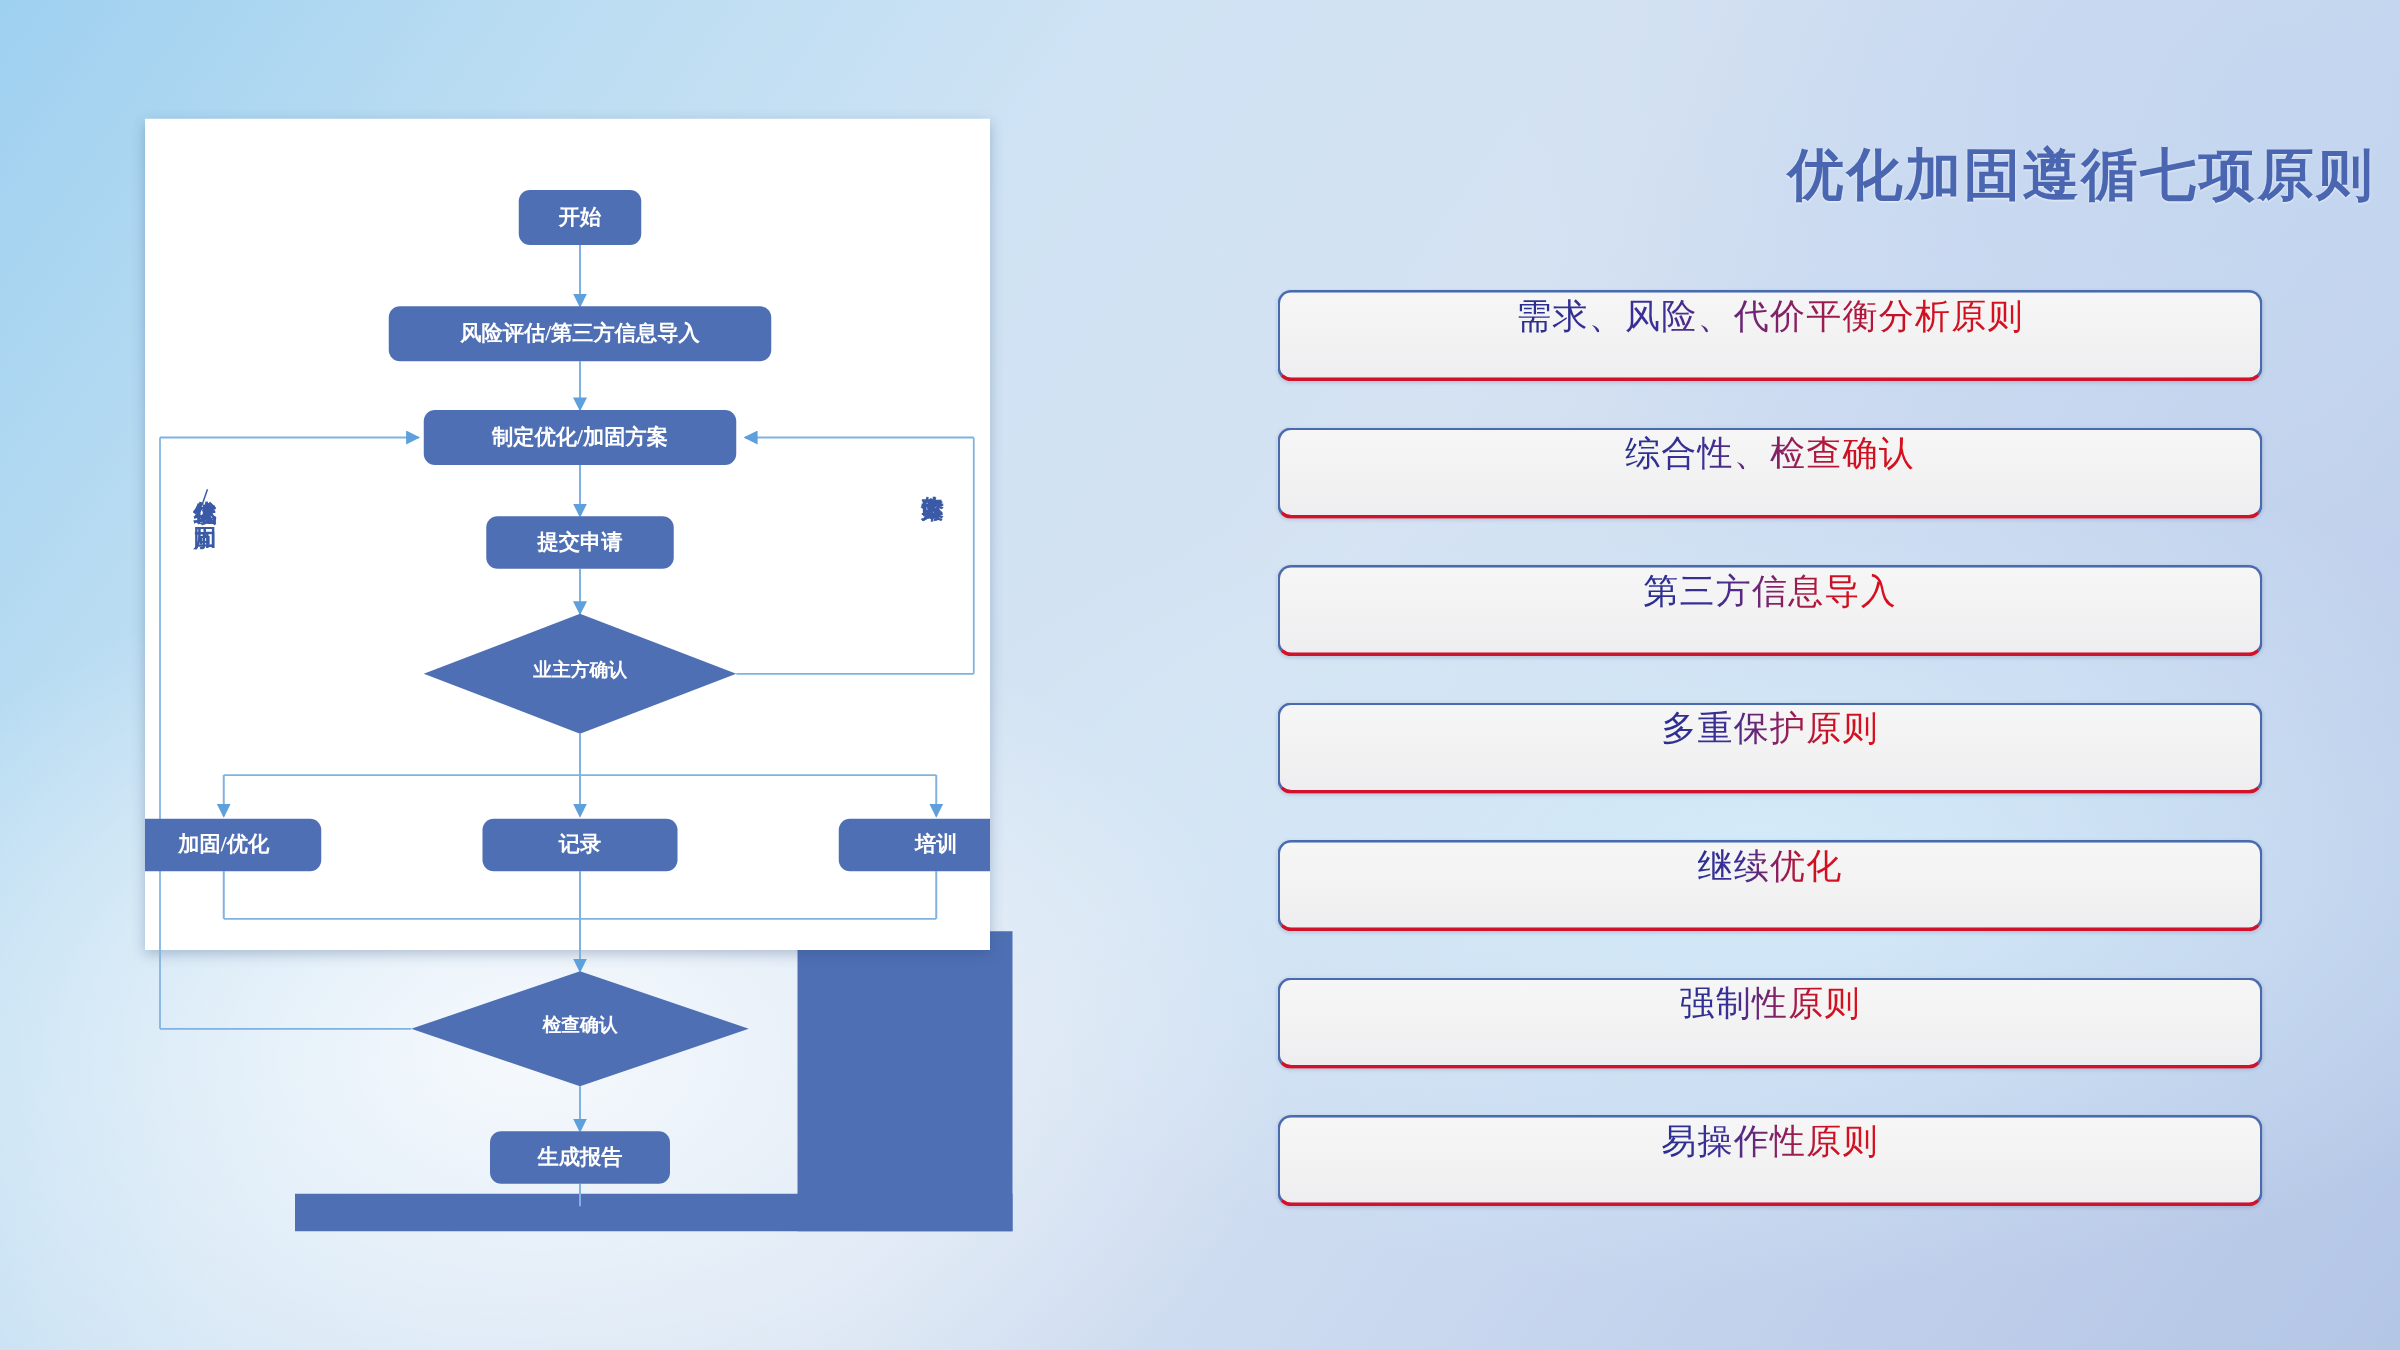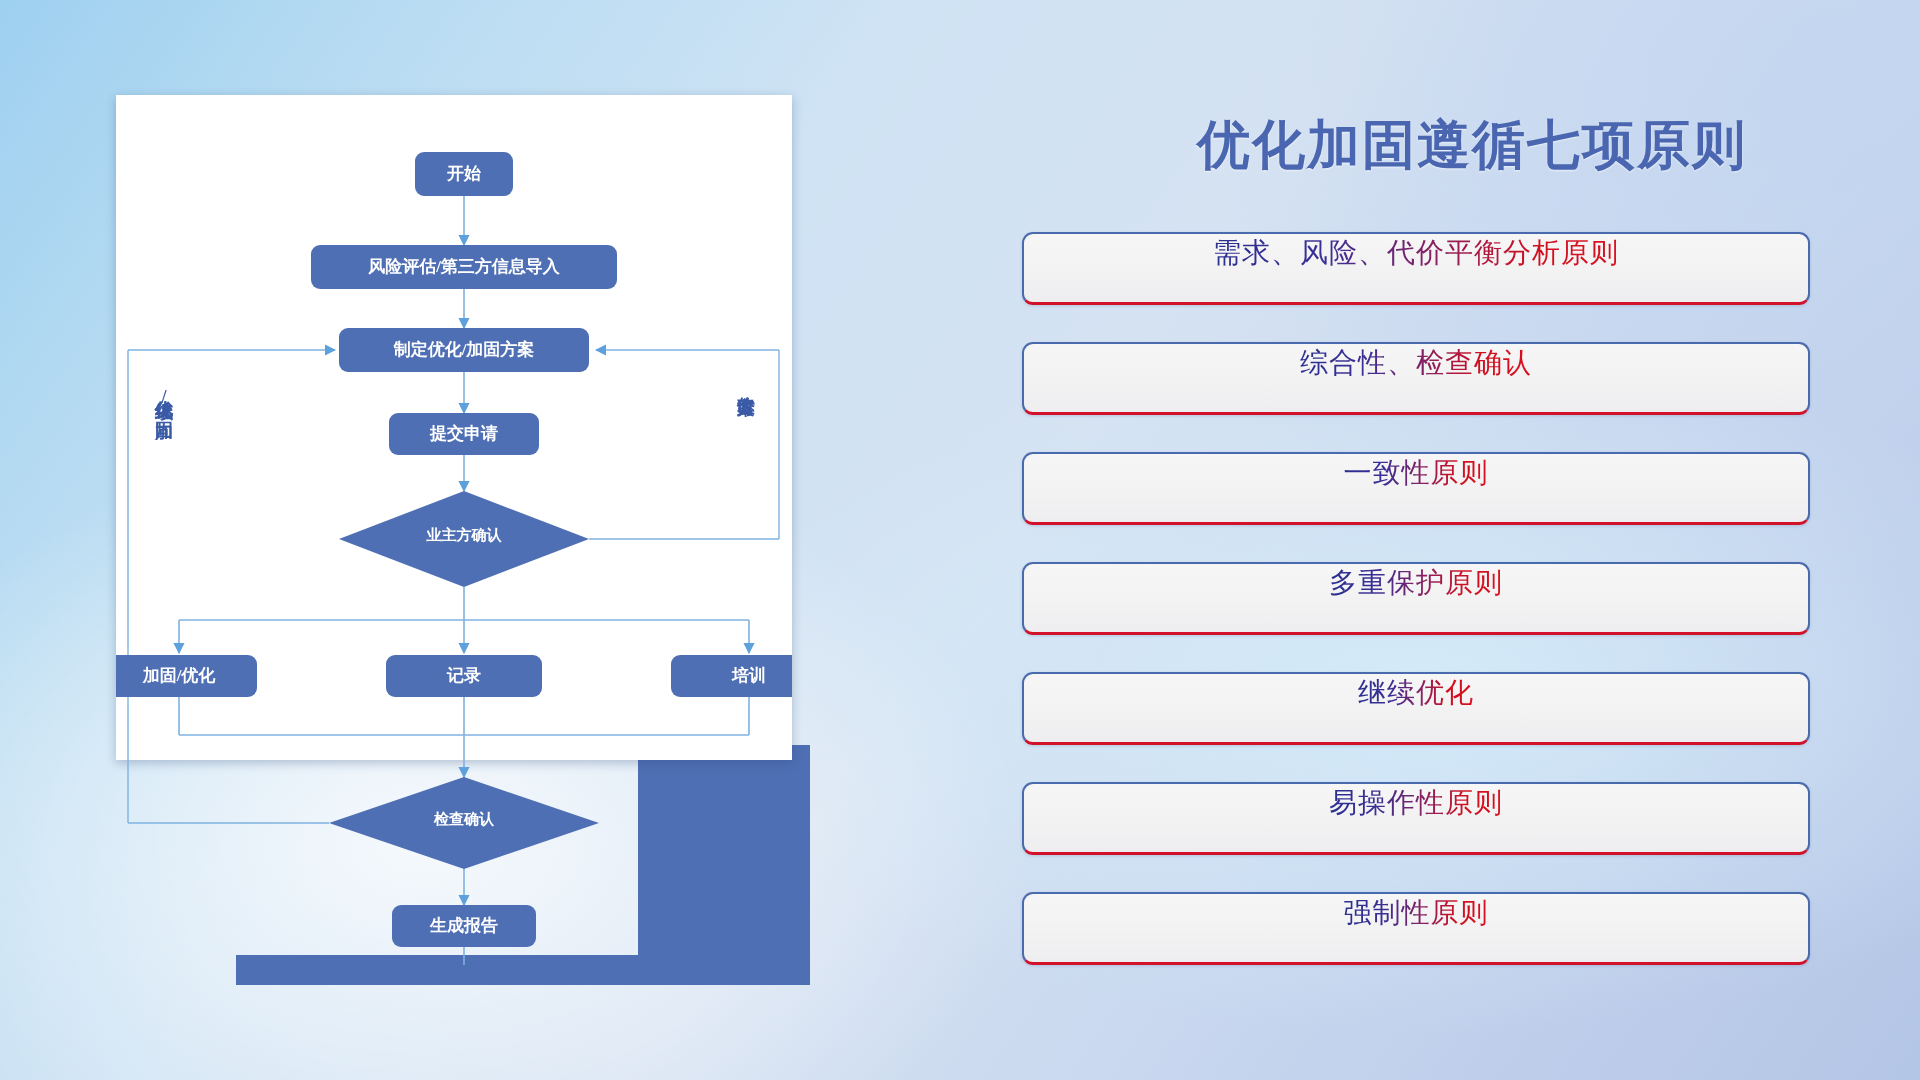--- a/index.html
+++ b/index.html
@@ -55,24 +55,24 @@
   }
 
   
   #right-pane {
     position: absolute;
     left: 1020px; top: 0;
     width: 880px; height: 1080px;
   }
   #principles-title {
     position: absolute;
-    left: 12px; top: 110px;
+    left: 0; top: 110px;
     width: 880px;
-    text-align: center;
-    font-size: 53px;
+    text-align: right;
+    font-size: 45px;
     font-weight: bold;
     letter-spacing: 2px;
     color: #4a66b0;
     text-shadow: 0 1px 2px rgba(255,255,255,0.65);
   }
   #principle-list {
     position: absolute;
     left: 1022px; top: 232px;
     width: 788px;
   }
@@ -226,34 +226,34 @@
 
     <div class="principle-card">
       <span class="principle-text">需求、风险、代价平衡分析原则</span>
     </div>
 
     <div class="principle-card">
       <span class="principle-text">综合性、检查确认</span>
     </div>
 
     <div class="principle-card">
-      <span class="principle-text">一致性原则</span>
+      <span class="principle-text">第三方信息导入</span>
     </div>
 
     <div class="principle-card">
       <span class="principle-text">多重保护原则</span>
     </div>
 
     <div class="principle-card">
       <span class="principle-text">继续优化</span>
     </div>
 
     <div class="principle-card">
+      <span class="principle-text">强制性原则</span>
+    </div>
+
+    <div class="principle-card">
       <span class="principle-text">易操作性原则</span>
     </div>
 
-    <div class="principle-card">
-      <span class="principle-text">强制性原则</span>
-    </div>
-
   </div>
 
 </div>
 
 </body></html>

